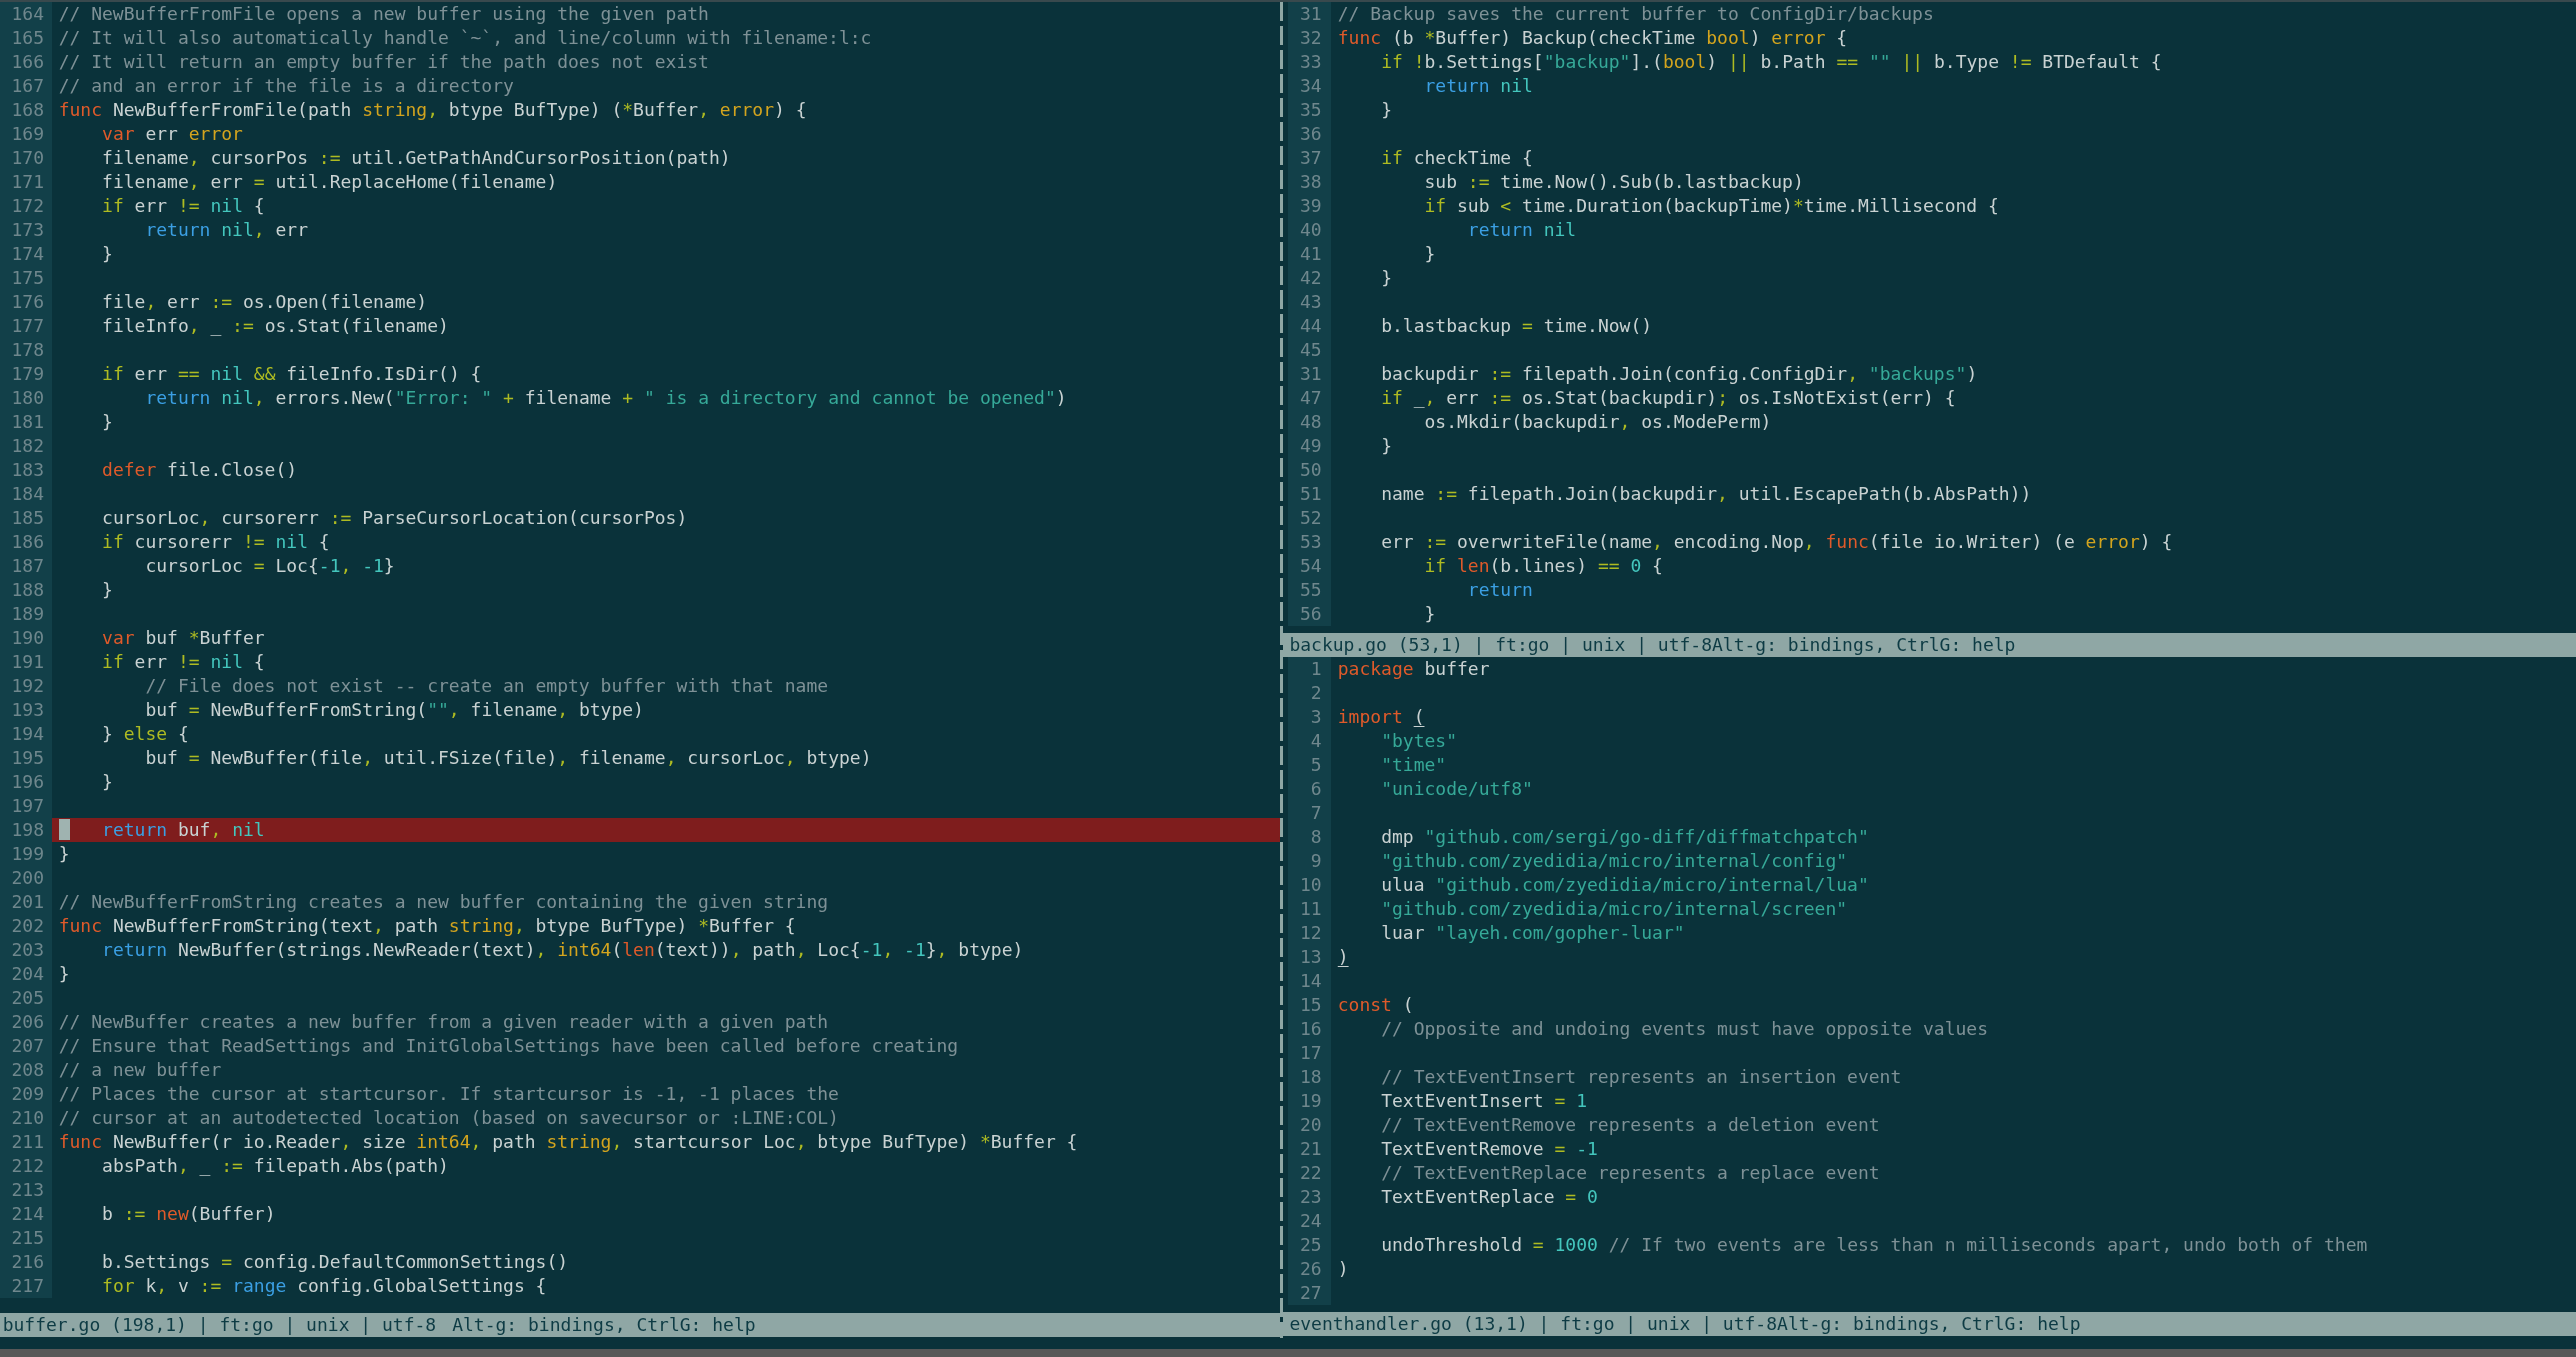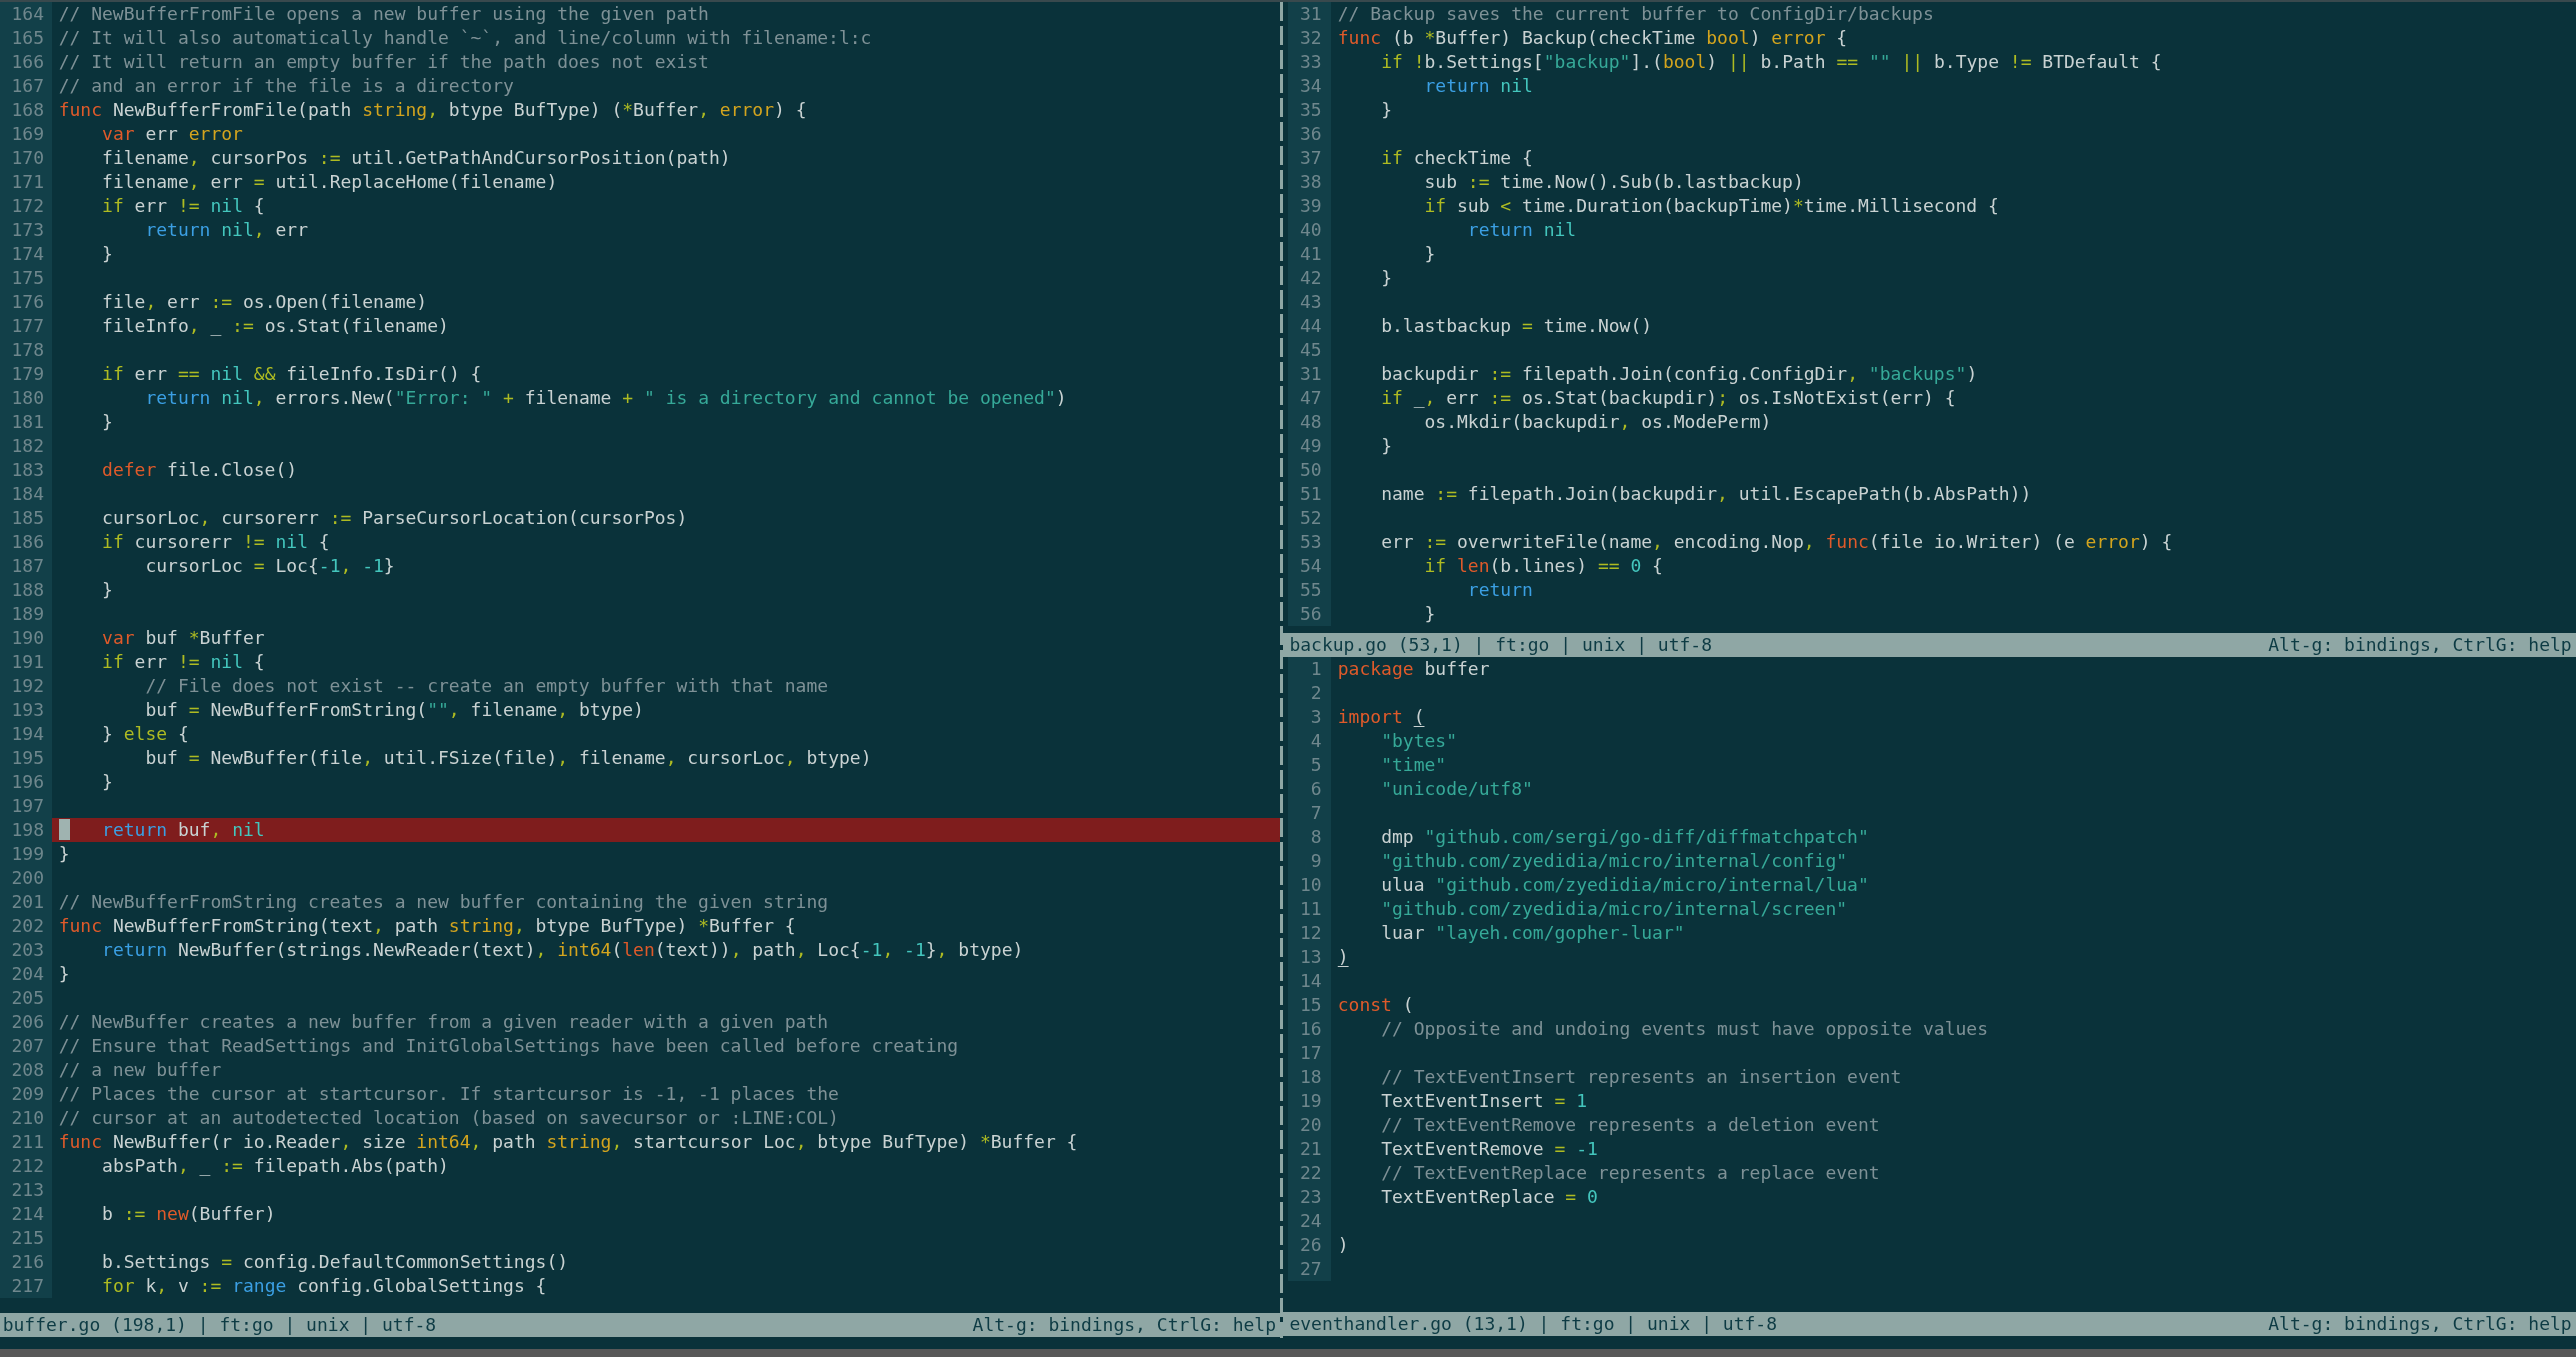--- a/index.html
+++ b/index.html
@@ -28,21 +28,21 @@
   }
   .pane-left .gutter{width:52px;padding-right:8px;}
   .pane-right .gutter{width:43px;padding-right:9.4px;margin-left:5.4px;}
   pre.code{
     margin:0;flex:1;font:inherit;white-space:pre;tab-size:4;
     padding-left:6.7px;overflow:hidden;
   }
   .row.active pre.code{background:#7f1d1d;}
   .status{
     height:24px;line-height:24px;background:#8fa7a5;color:#0d3b44;
-    display:flex;justify-content:space-between;overflow:hidden;flex:none;
+    display:flex;justify-content:flex-start;overflow:hidden;flex:none;
   }
   .pane-left .status{padding:0 4px 0 2.7px;gap:16px;}
   .pane-right .status{padding:0 4px 0 6.7px;}
   .tok-d{color:#c9d2d2;}
   .tok-m{color:#7e9196;}
   .tok-k{color:#df5a2a;}
   .tok-c{color:#aebb22;}
   .tok-t{color:#d3a41e;}
   .tok-b{color:#3b9fe3;}
   .tok-n{color:#44c6bd;}
@@ -174,20 +174,21 @@
           <div class="row"><span class="gutter">15</span><pre class="code"><span class="tok-k">const</span><span class="tok-d"> (</span></pre></div>
           <div class="row"><span class="gutter">16</span><pre class="code"><span class="tok-d">	</span><span class="tok-m">// Opposite and undoing events must have opposite values</span></pre></div>
           <div class="row"><span class="gutter">17</span><pre class="code"></pre></div>
           <div class="row"><span class="gutter">18</span><pre class="code"><span class="tok-d">	</span><span class="tok-m">// TextEventInsert represents an insertion event</span></pre></div>
           <div class="row"><span class="gutter">19</span><pre class="code"><span class="tok-d">	TextEventInsert </span><span class="tok-c">=</span><span class="tok-d"> </span><span class="tok-n">1</span></pre></div>
           <div class="row"><span class="gutter">20</span><pre class="code"><span class="tok-d">	</span><span class="tok-m">// TextEventRemove represents a deletion event</span></pre></div>
           <div class="row"><span class="gutter">21</span><pre class="code"><span class="tok-d">	TextEventRemove </span><span class="tok-c">=</span><span class="tok-d"> </span><span class="tok-n">-1</span></pre></div>
           <div class="row"><span class="gutter">22</span><pre class="code"><span class="tok-d">	</span><span class="tok-m">// TextEventReplace represents a replace event</span></pre></div>
           <div class="row"><span class="gutter">23</span><pre class="code"><span class="tok-d">	TextEventReplace </span><span class="tok-c">=</span><span class="tok-d"> </span><span class="tok-n">0</span></pre></div>
           <div class="row"><span class="gutter">24</span><pre class="code"></pre></div>
+          <div class="row"><span class="gutter">25</span><pre class="code"><span class="tok-d">	undoThreshold </span><span class="tok-c">=</span><span class="tok-d"> </span><span class="tok-n">1000</span><span class="tok-d"> </span><span class="tok-m">// If two events are less than n milliseconds apart, undo both of them</span></pre></div>
           <div class="row"><span class="gutter">26</span><pre class="code"><span class="tok-d">)</span></pre></div>
           <div class="row"><span class="gutter">27</span><pre class="code"></pre></div>
         </div>
       <div class="status">
         <span>eventhandler.go (13,1) | ft:go | unix | utf-8</span>
         <span>Alt-g: bindings, CtrlG: help</span>
       </div>
     </div>
 
   </div>

